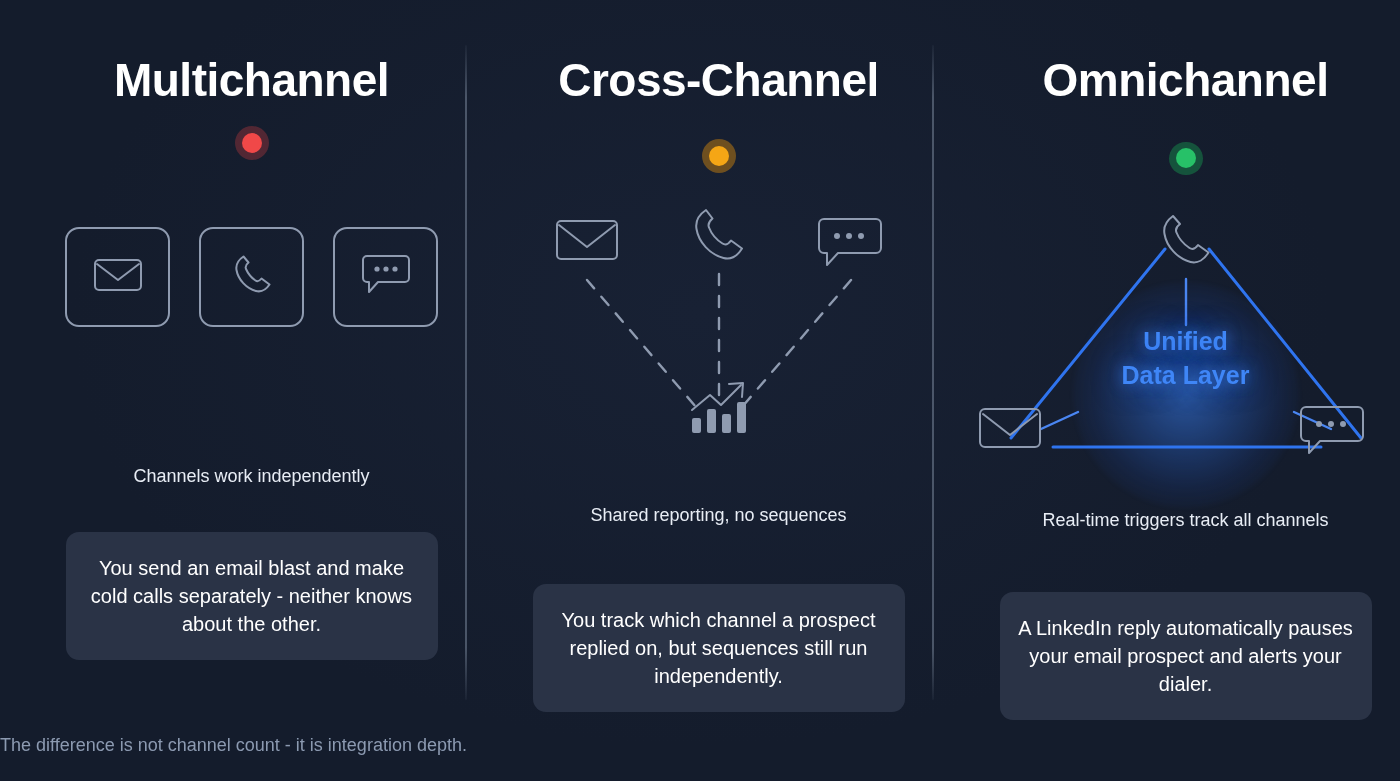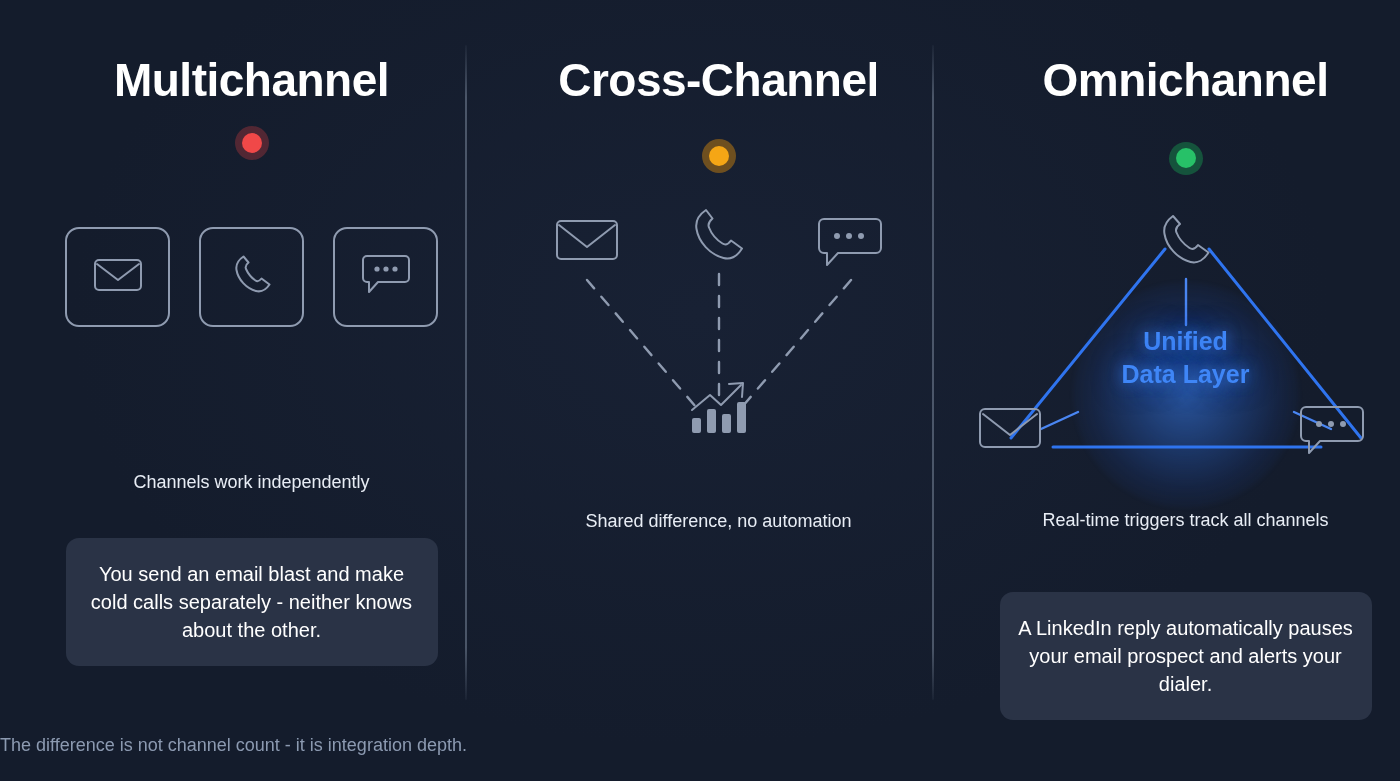--- a/index.html
+++ b/index.html
@@ -138,21 +138,20 @@
     text-align:center;
     font-size:25px;
     font-weight:bold;
     line-height:1.35;
     color:#3f86f7;
     text-shadow:0 0 14px rgba(59,130,246,0.75), 0 0 30px rgba(37,99,235,0.5);
   }
 
   
   .caption {
-    margin-top:6px;
     font-size:18px;
     color:#e8edf5;
     text-align:center;
     white-space:nowrap;
   }
 
   
   .card {
     margin-top:45px;
     width:372px;
@@ -287,22 +286,25 @@
             <rect x="6" y="43" width="9" height="15" rx="2" fill="#8f9bb0" stroke="none"></rect>
             <rect x="21" y="34" width="9" height="24" rx="2" fill="#8f9bb0" stroke="none"></rect>
             <rect x="36" y="39" width="9" height="19" rx="2" fill="#8f9bb0" stroke="none"></rect>
             <rect x="51" y="27" width="9" height="31" rx="2" fill="#8f9bb0" stroke="none"></rect>
           </svg>
         </span>
 
       </div>
     </div>
 
-    <div class="caption">Shared difference, no automation</div>
-
+    <div class="caption">Shared reporting, no sequences</div>
+
+    <div class="card">
+      <div class="card-text">You track which channel a prospect replied on, but sequences still run independently.</div>
+    </div>
   </div>
 
   <div class="col c3">
     <div class="col-title">Omnichannel</div>
 
     <div class="dot-wrap green">
       <div class="dot-inner"></div>
     </div>
 
     <div class="viz">

